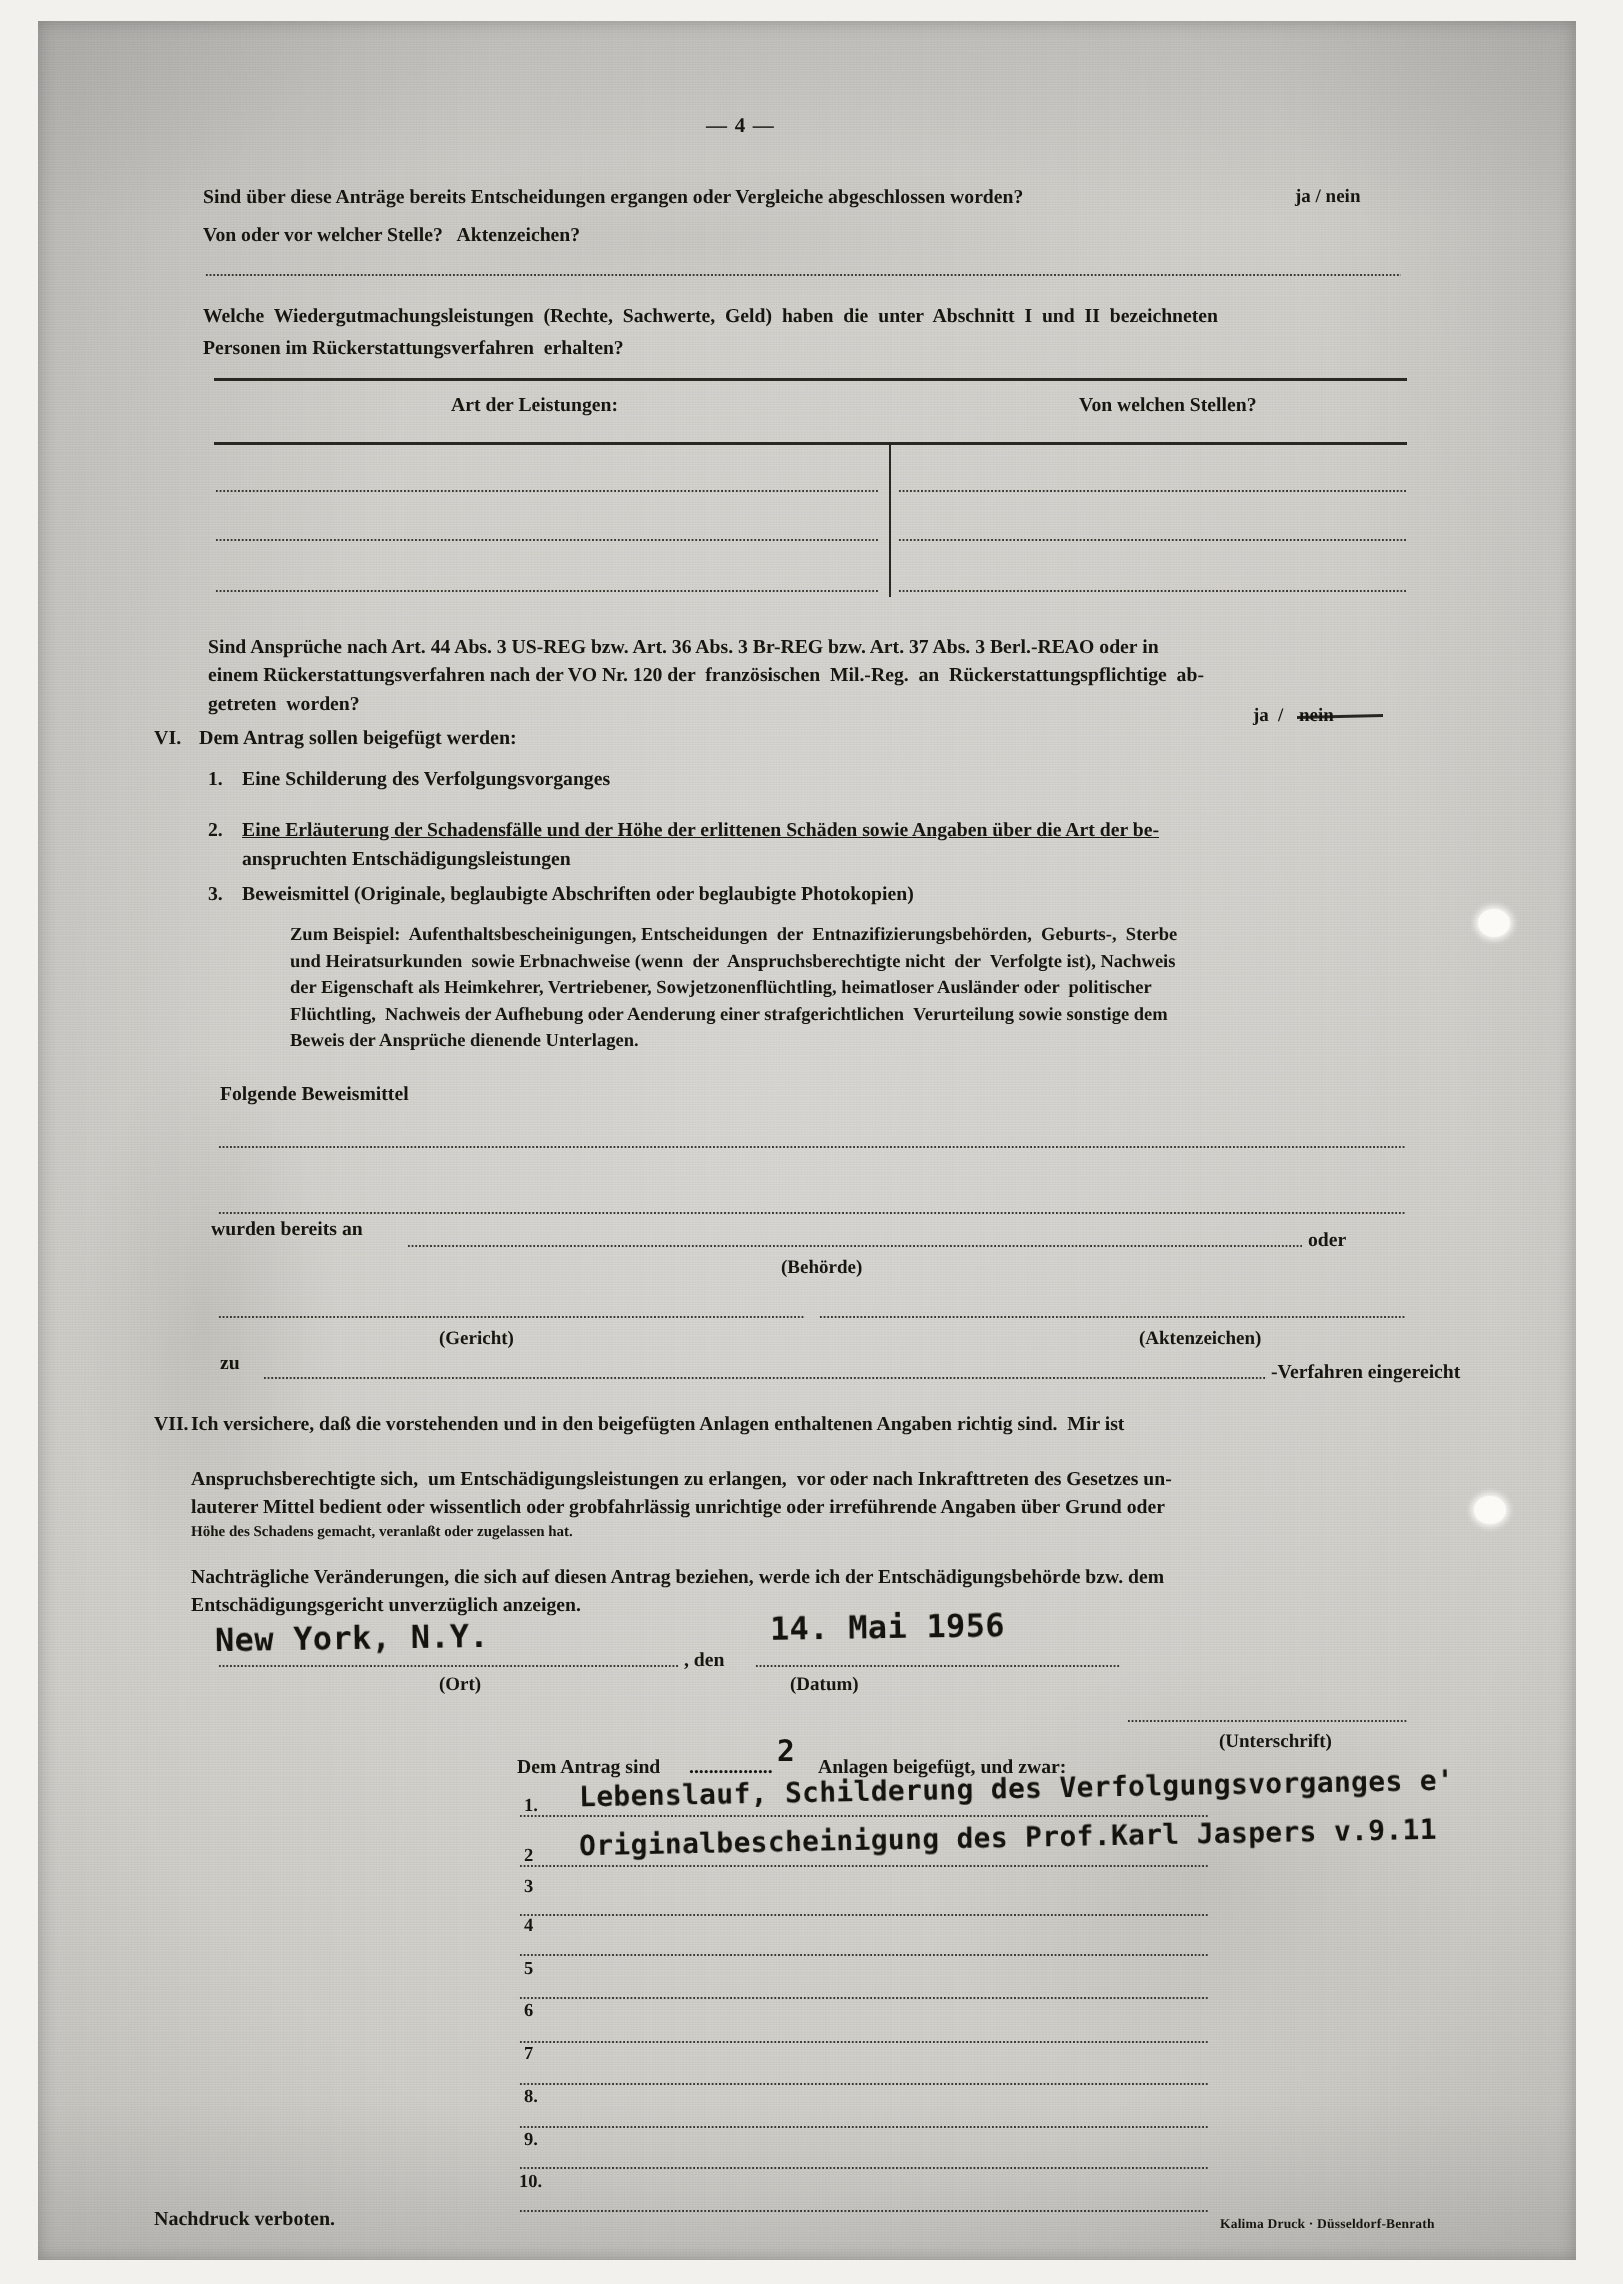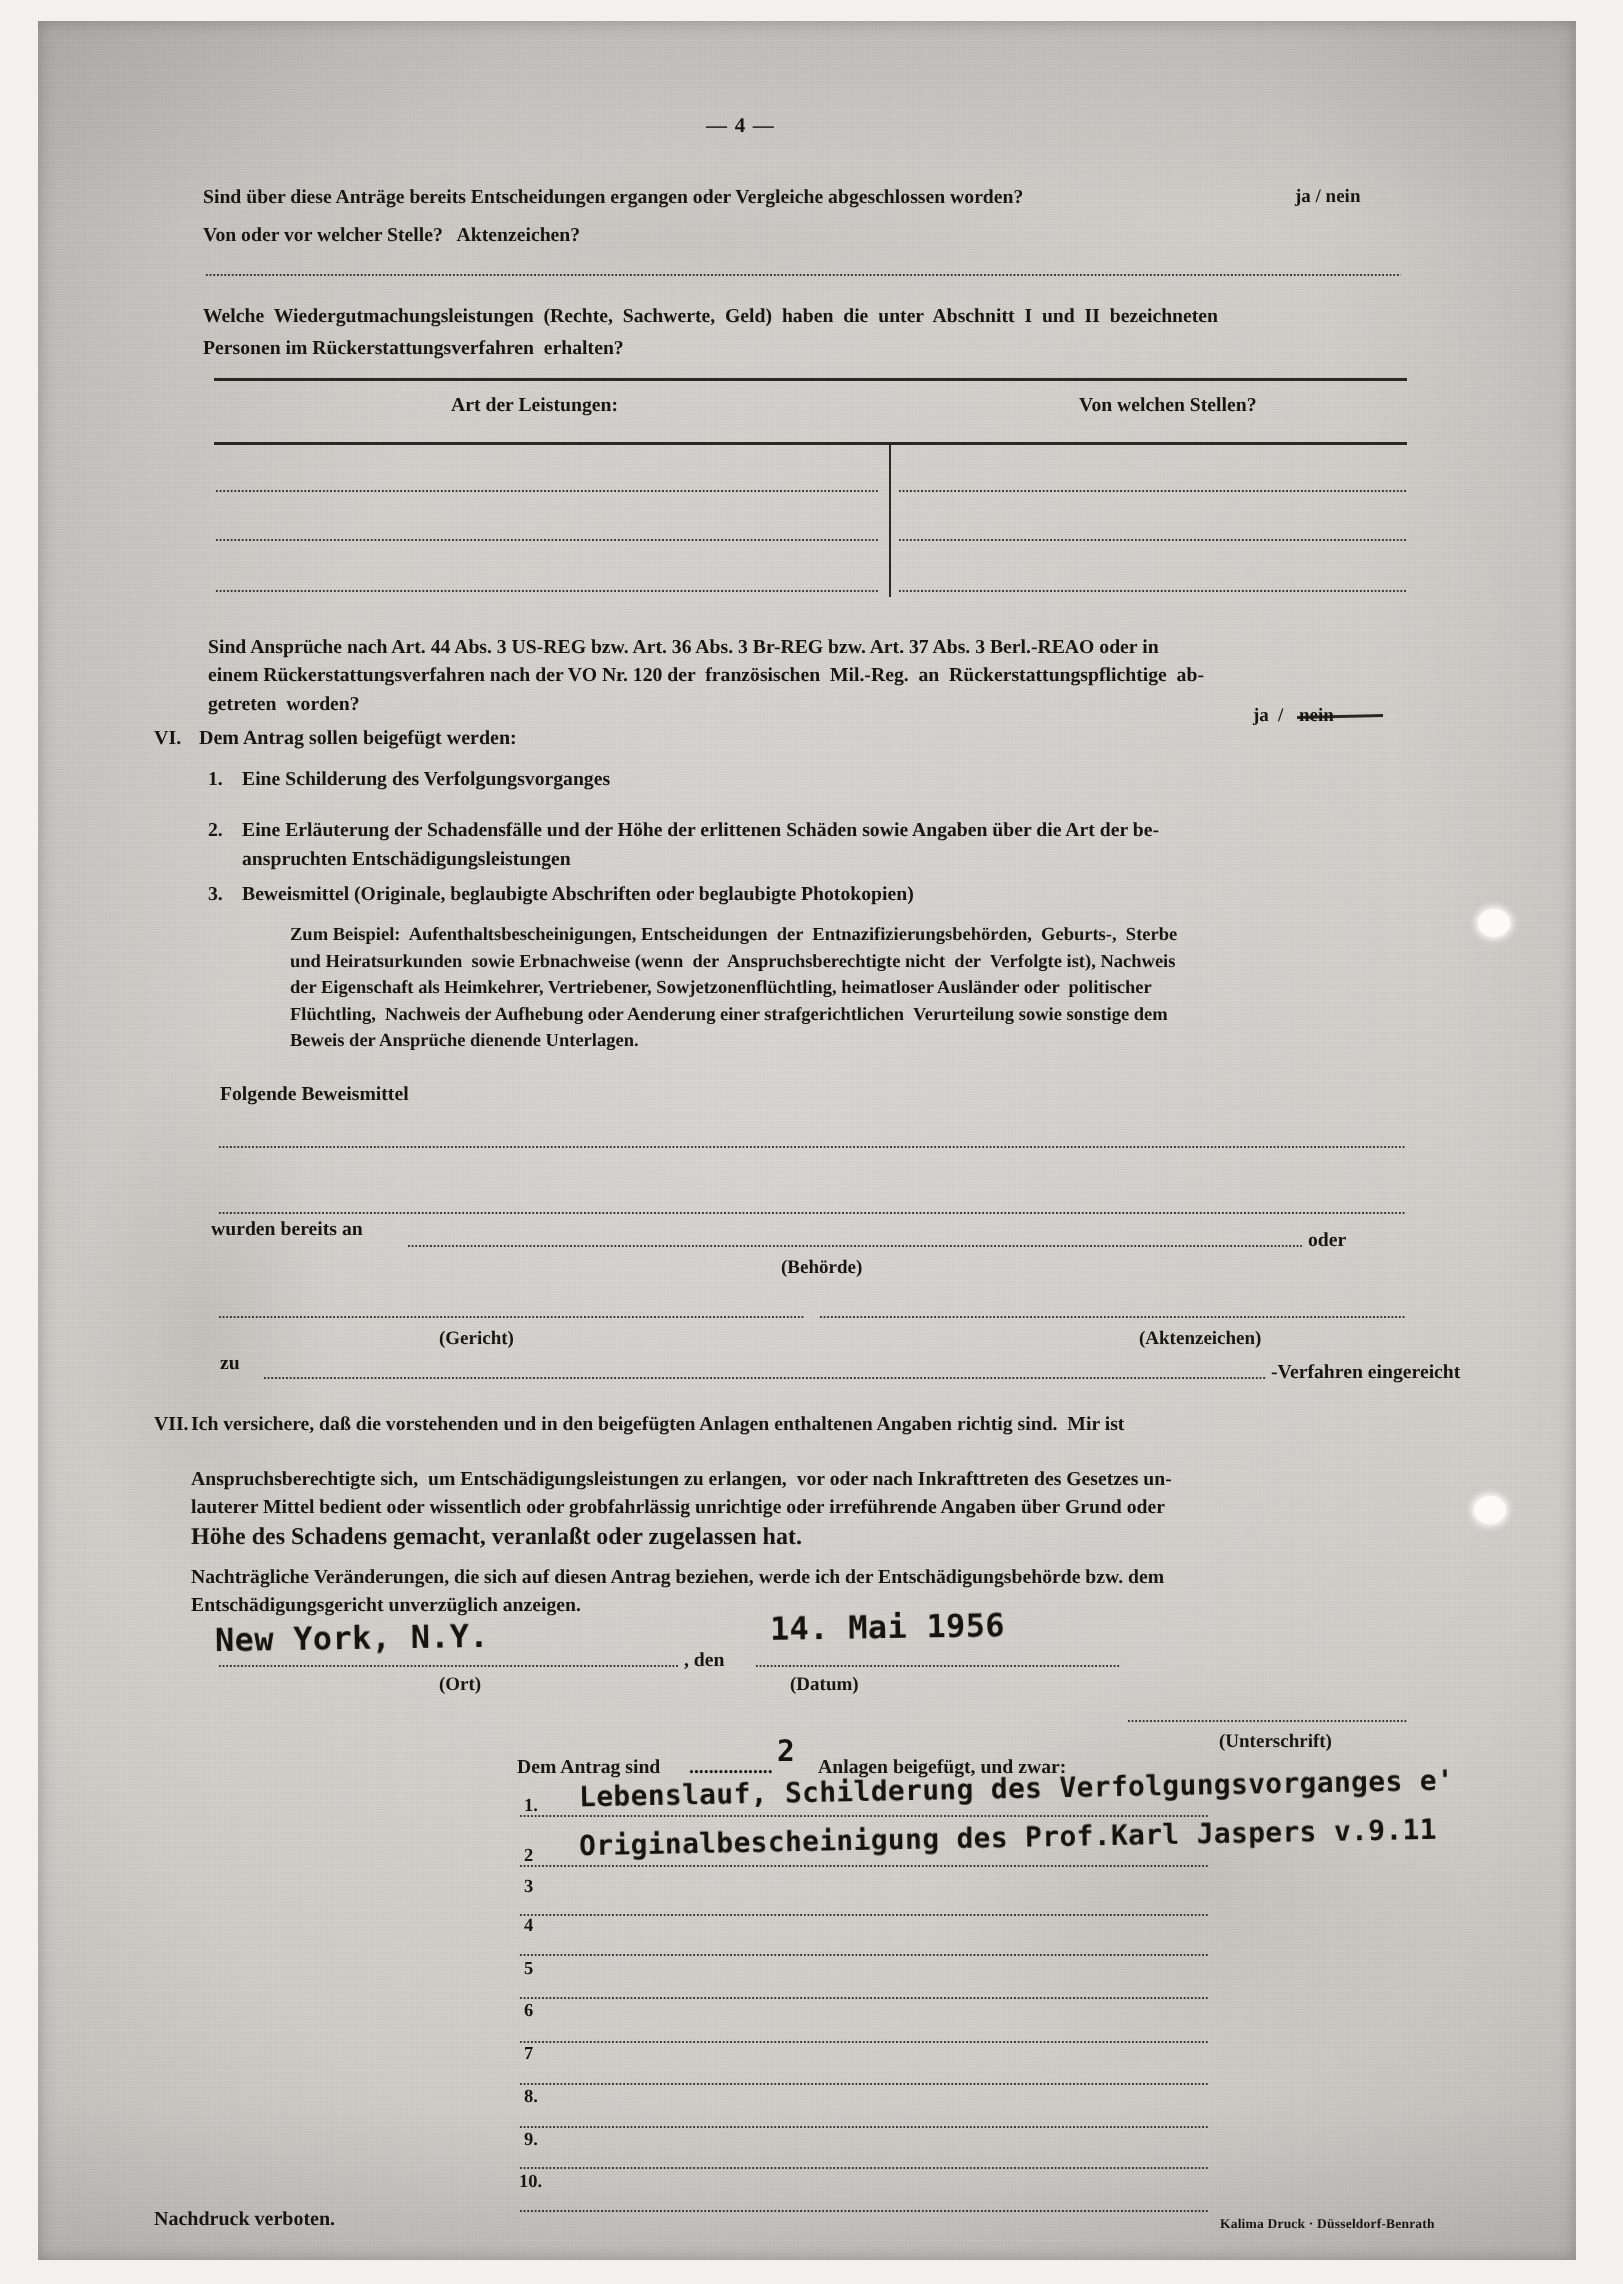--- a/index.html
+++ b/index.html
@@ -133,21 +133,21 @@
     <div class="t bold ink" style="left:1261px;top:684px;font-size:19px;">nein</div>
     <div class="strike" style="left:1259px;top:694px;width:86px;transform:rotate(-1.2deg);"></div>
 
     <div class="t bold ink" style="left:116px;top:706px;font-size:20px;">VI.</div>
     <div class="t bold ink" style="left:161px;top:706px;font-size:20px;">Dem Antrag sollen beigefügt werden:</div>
 
     <div class="t bold ink" style="left:170px;top:747px;font-size:19.7px;">1.</div>
     <div class="t bold ink" style="left:204px;top:747px;font-size:19.7px;">Eine Schilderung des Verfolgungsvorganges</div>
 
     <div class="t bold ink" style="left:170px;top:798px;font-size:19.7px;">2.</div>
-    <div class="t bold ink" style="left:204px;top:798px;font-size:19.7px;">Eine Erläuterung der Schadensfälle und der Höhe der erlittenen Schäden sowie Angaben über die Art der be-</div>
+    <div class="t bold ink" style="left:204px;top:798px;font-size:19.7px;text-decoration:underline;">Eine Erläuterung der Schadensfälle und der Höhe der erlittenen Schäden sowie Angaben über die Art der be-</div>
     <div class="t bold ink" style="left:204px;top:827px;font-size:19.7px;">anspruchten Entschädigungsleistungen</div>
 
     <div class="t bold ink" style="left:170px;top:862px;font-size:19.7px;">3.</div>
     <div class="t bold ink" style="left:252px;top:904px;font-size:18.5px;">Zum Beispiel:  Aufenthaltsbescheinigungen, Entscheidungen  der  Entnazifizierungsbehörden,  Geburts-,  Sterbe</div>
 
     <div class="t bold ink" style="left:204px;top:862px;font-size:19.7px;">Beweismittel (Originale, beglaubigte Abschriften oder beglaubigte Photokopien)</div>
     <div class="t bold ink" style="left:252px;top:931px;font-size:18.5px;">und Heiratsurkunden  sowie Erbnachweise (wenn  der  Anspruchsberechtigte nicht  der  Verfolgte ist), Nachweis</div>
     <div class="t bold ink" style="left:252px;top:957px;font-size:18.5px;">der Eigenschaft als Heimkehrer, Vertriebener, Sowjetzonenflüchtling, heimatloser Ausländer oder  politischer</div>
     <div class="t bold ink" style="left:252px;top:984px;font-size:18.5px;">Flüchtling,  Nachweis der Aufhebung oder Aenderung einer strafgerichtlichen  Verurteilung sowie sonstige dem</div>
     <div class="t bold ink" style="left:252px;top:1010px;font-size:18.5px;">Beweis der Ansprüche dienende Unterlagen.</div>
@@ -168,21 +168,21 @@
     <div class="t bold ink" style="left:1101px;top:1307px;font-size:19px;">(Aktenzeichen)</div>
 
     <div class="t bold ink" style="left:182px;top:1331px;font-size:19.7px;">zu</div>
     <div class="dots" style="left:225px;top:1356px;width:1004px;"></div>
     <div class="t bold ink" style="left:1233px;top:1340px;font-size:19.7px;">-Verfahren eingereicht</div>
 
     <div class="t bold ink" style="left:116px;top:1392px;font-size:19.7px;">VII.</div>
     <div class="t bold ink" style="left:153px;top:1392px;font-size:19.7px;">Ich versichere, daß die vorstehenden und in den beigefügten Anlagen enthaltenen Angaben richtig sind.  Mir ist</div>
     <div class="t bold ink" style="left:153px;top:1447px;font-size:19.7px;">Anspruchsberechtigte sich,  um Entschädigungsleistungen zu erlangen,  vor oder nach Inkrafttreten des Gesetzes un-</div>
     <div class="t bold ink" style="left:153px;top:1475px;font-size:19.7px;">lauterer Mittel bedient oder wissentlich oder grobfahrlässig unrichtige oder irreführende Angaben über Grund oder</div>
-    <div class="t bold ink" style="left:153px;top:1503px;font-size:24px;">Höhe des Schadens gemacht, veranlaßt oder zugelassen hat.</div>
+    <div class="t bold ink" style="left:153px;top:1503px;font-size:15px;">Höhe des Schadens gemacht, veranlaßt oder zugelassen hat.</div>
 
     <div class="t bold ink" style="left:153px;top:1545px;font-size:19.7px;">Nachträgliche Veränderungen, die sich auf diesen Antrag beziehen, werde ich der Entschädigungsbehörde bzw. dem</div>
     <div class="t bold ink" style="left:153px;top:1573px;font-size:19.7px;">Entschädigungsgericht unverzüglich anzeigen.</div>
 
     <div class="t tw ink" style="left:177px;top:1598px;font-size:32px;transform:rotate(-0.9deg);">New York, N.Y.</div>
     <div class="dots" style="left:180px;top:1644px;width:461px;"></div>
     <div class="t bold ink" style="left:401px;top:1653px;font-size:19px;">(Ort)</div>
 
     <div class="t bold ink" style="left:646px;top:1628px;font-size:19.7px;">, den</div>
 

